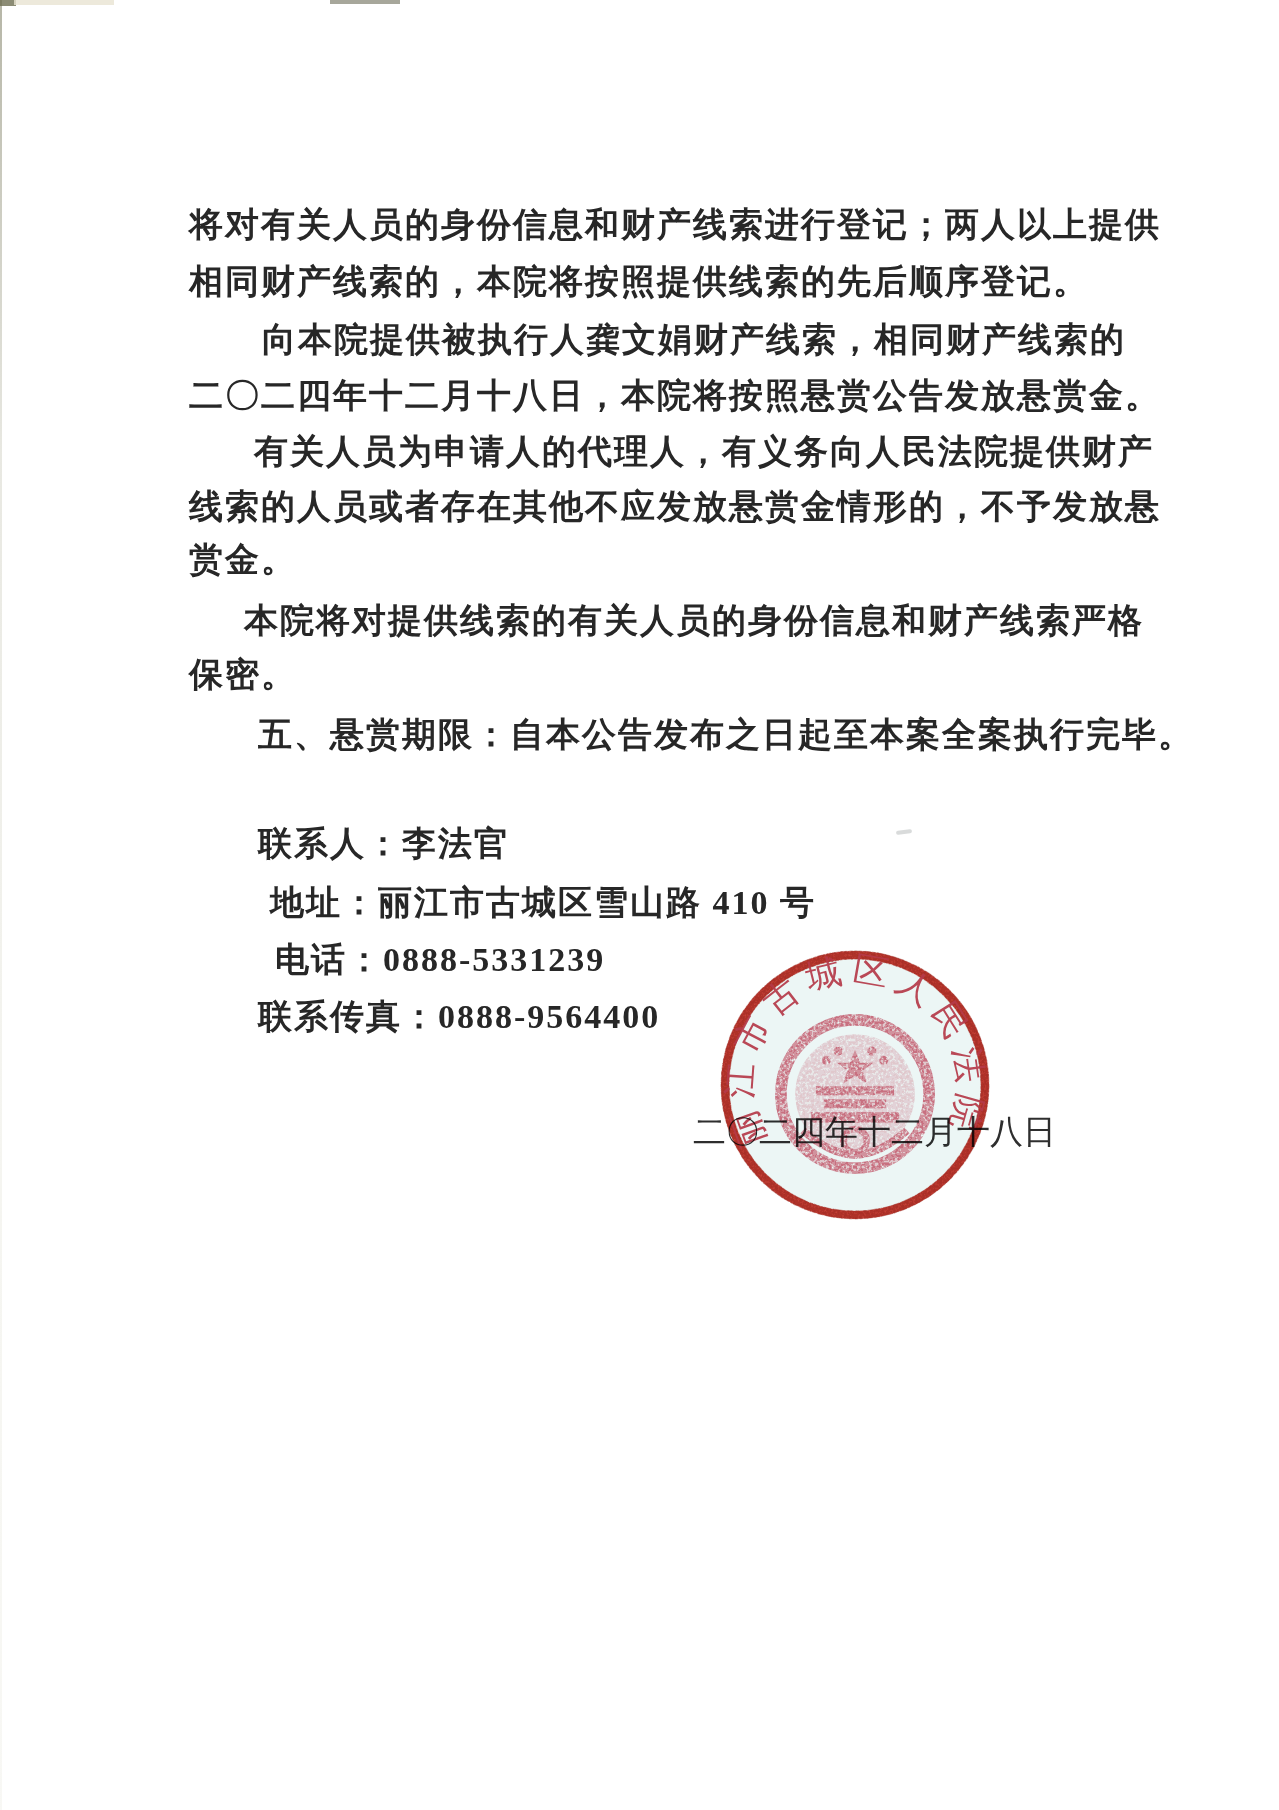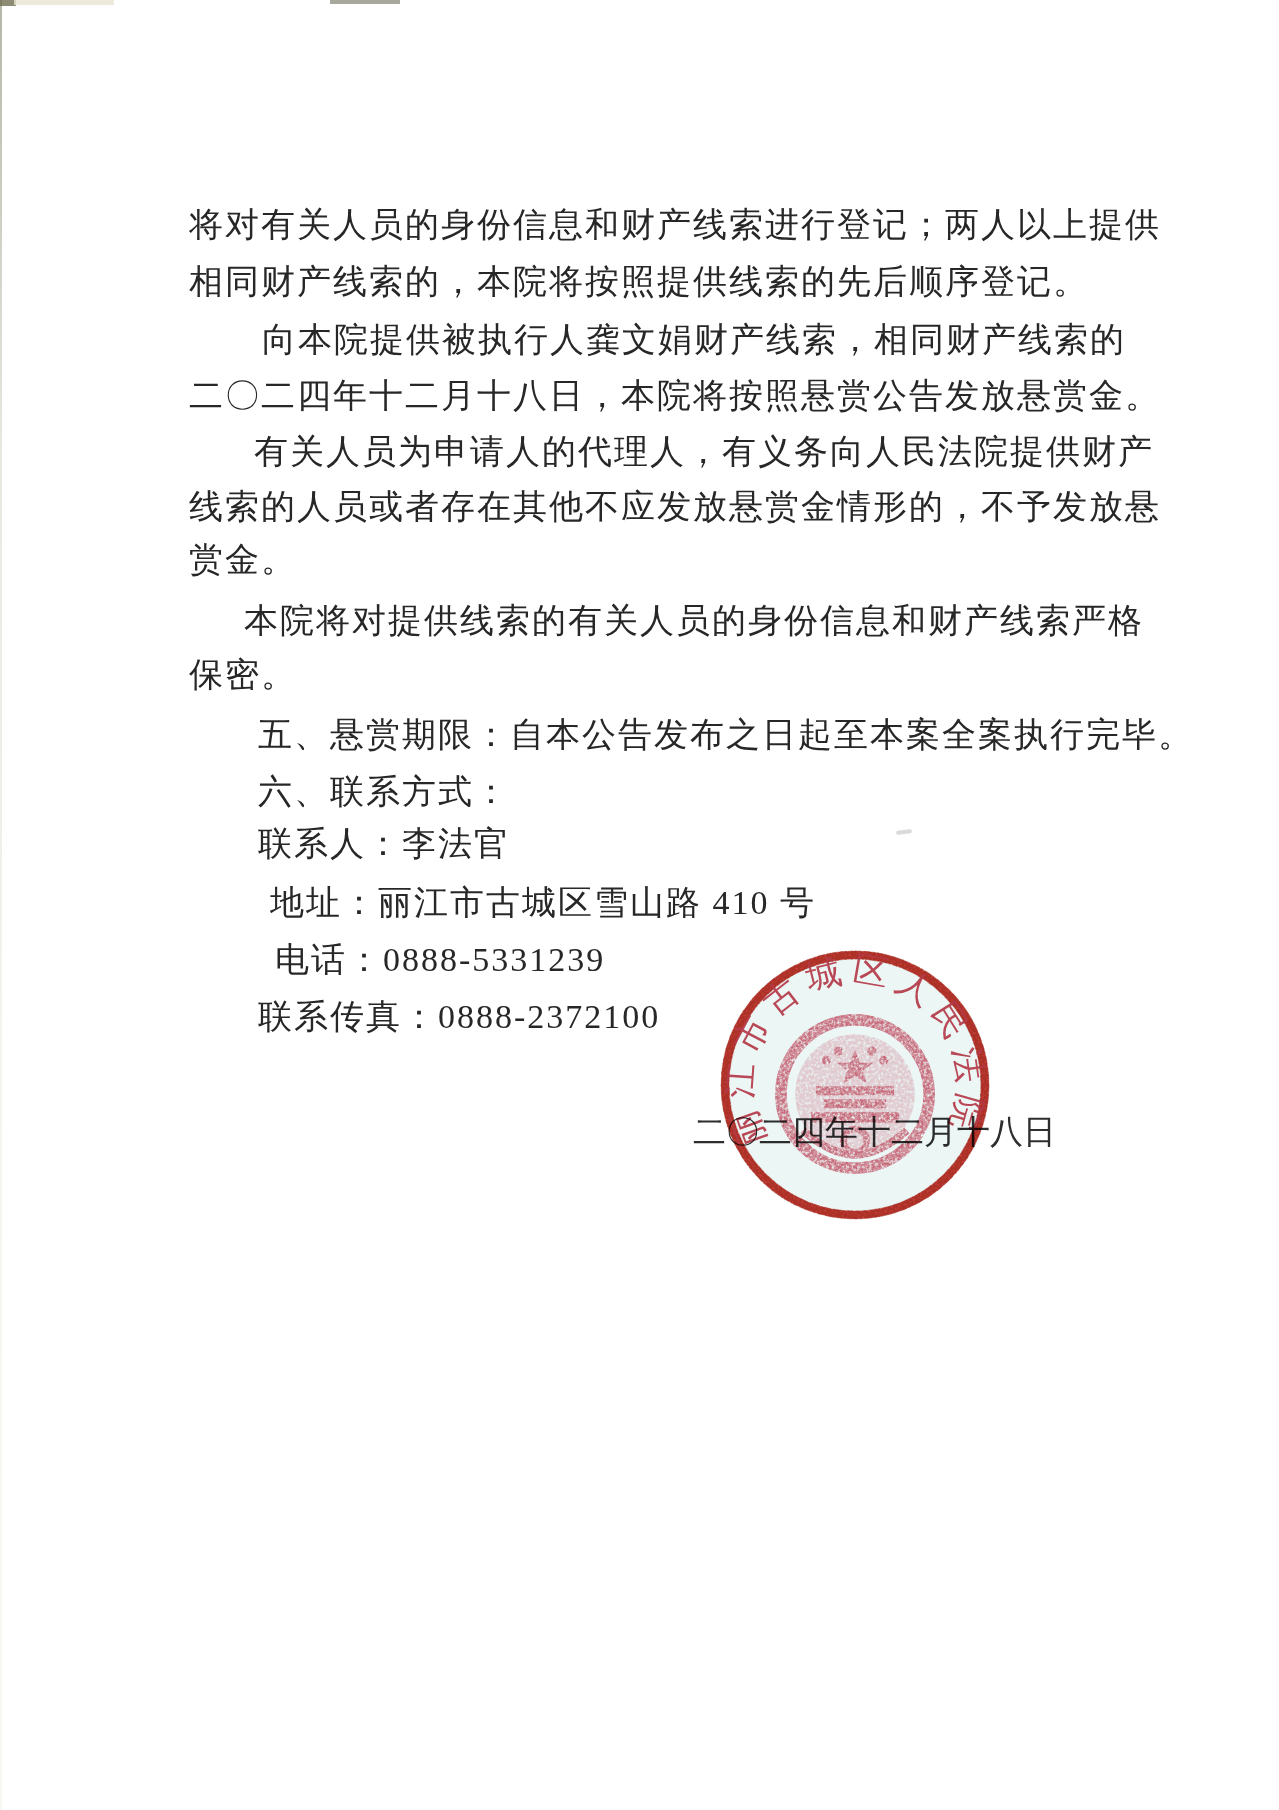--- a/index.html
+++ b/index.html
@@ -11,20 +11,21 @@
     overflow:hidden;
     font-family:"Liberation Serif","DejaVu Serif",serif;
   }
   .ln{
     position:absolute;
     font-size:34px;
     line-height:40px;
     letter-spacing:2px;
     color:#272727;
     white-space:pre;
+    font-weight:bold;
   }
   .date{
     position:absolute;
     left:693px;top:1110px;
     font-size:33px;
     letter-spacing:0px;
     color:#2e2e2e;
     white-space:pre;
     z-index:2;
   }
@@ -73,25 +74,24 @@
   <div class="ln" style="left:189px;top:205px;">将对有关人员的身份信息和财产线索进行登记；两人以上提供</div>
   <div class="ln" style="left:189px;top:262px;">相同财产线索的，本院将按照提供线索的先后顺序登记。</div>
   <div class="ln" style="left:262px;top:320px;">向本院提供被执行人龚文娟财产线索，相同财产线索的</div>
   <div class="ln" style="left:189px;top:376px;">二〇二四年十二月十八日，本院将按照悬赏公告发放悬赏金。</div>
   <div class="ln" style="left:254px;top:432px;">有关人员为申请人的代理人，有义务向人民法院提供财产</div>
   <div class="ln" style="left:189px;top:487px;">线索的人员或者存在其他不应发放悬赏金情形的，不予发放悬</div>
   <div class="ln" style="left:189px;top:540px;">赏金。</div>
   <div class="ln" style="left:244px;top:601px;">本院将对提供线索的有关人员的身份信息和财产线索严格</div>
   <div class="ln" style="left:189px;top:655px;">保密。</div>
   <div class="ln" style="left:258px;top:715px;">五、悬赏期限：自本公告发布之日起至本案全案执行完毕。</div>
-  <div class="ln" style="left:258px;top:772px;">六、联系方式：</div>
   <div class="ln" style="left:258px;top:824px;">联系人：李法官</div>
   <div class="ln" style="left:270px;top:883px;">地址：丽江市古城区雪山路 410 号</div>
   <div class="ln" style="left:275px;top:940px;">电话：0888-5331239</div>
-  <div class="ln" style="left:258px;top:997px;">联系传真：0888-2372100</div>
+  <div class="ln" style="left:258px;top:997px;">联系传真：0888-9564400</div>
 
   <div class="date">二〇二四年十二月十八日</div>
 
   <svg class="stamp" width="274" height="274" viewBox="0 0 274 274" aria-hidden="true">
     <defs>
       <filter id="speckle" x="-25%" y="-25%" width="150%" height="150%">
         <feTurbulence type="fractalNoise" baseFrequency="0.45" numOctaves="2" seed="7" result="n"></feTurbulence>
         <feComponentTransfer in="n" result="m">
           <feFuncA type="discrete" tableValues="0 0.35 0.75 1 1"></feFuncA>
         </feComponentTransfer>

